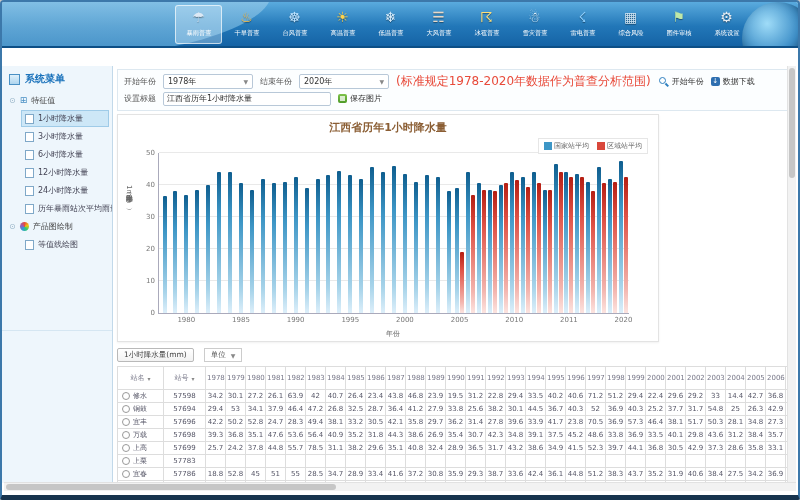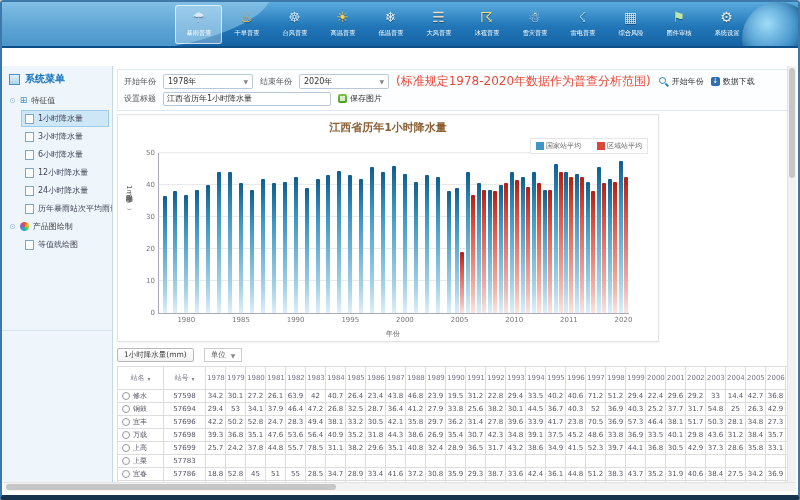--- a/index.html
+++ b/index.html
@@ -57,21 +57,21 @@
   .search-ico::after{content:"";position:absolute;left:7px;top:7.5px;width:4px;height:1.6px;background:#2f80c0;transform:rotate(45deg)}
   .dl-ico{display:inline-block;width:9px;height:9px;background:#2f6fb0;border-radius:2px;position:relative}
   .dl-ico::after{content:"↓";position:absolute;left:0;top:0;width:9px;height:9px;line-height:9px;text-align:center;color:#fff;font-size:7px}
   .img-ico{display:inline-block;width:9px;height:9px;background:linear-gradient(#7ec24a,#4e9a28);border-radius:2px;position:relative}
   .img-ico::after{content:"";position:absolute;left:2px;top:2px;width:5px;height:5px;background:rgba(255,255,255,.75)}
   .title-input{border:1px solid #b8c8d8;width:160px;height:12px;font-size:8px;padding:0 3px;color:#333;font-family:inherit;border-radius:2px}
 
   
   .chart-card{position:relative;margin:3px 4px 0 4px;width:540px;height:226px;border:1px solid #e3e3e3;background:#fff;box-shadow:0 1px 2px rgba(0,0,0,.06)}
   .chart-title{position:absolute;top:5px;left:0;width:100%;text-align:center;font-size:11px;font-weight:bold;color:#8b5e34}
-  .legend{position:absolute;top:23px;right:10px;border:1px solid #e6e6e6;background:#fff;display:flex;gap:16px;padding:2px 5px;font-size:7px;color:#666;z-index:5}
+  .legend{position:absolute;top:23px;right:10px;border:1px solid #e6e6e6;background:#fff;display:flex;gap:8px;padding:2px 5px;font-size:7px;color:#666;z-index:5}
   .leg-item{display:flex;align-items:center;gap:2px}
   .sw{width:8px;height:8px}
   .plot{position:absolute;left:40px;top:38px;width:470px;height:160px;border-left:1px solid #aab;border-bottom:1px solid #aab}
   .grid{position:absolute;left:0;width:100%;height:1px;background:#e9e9e9}
   .ytick{position:absolute;right:calc(100% + 4px);font-size:7px;color:#777;transform:translateY(50%)}
   .bar{position:absolute;bottom:0;border-radius:1px 1px 0 0}
   .bar-n{background:linear-gradient(180deg,#0f5e8f 0%,#3d96c6 30%,#a8d4ea 82%,#ddeffa 100%)}
   .bar-r{background:linear-gradient(180deg,#b51e12 0%,#e05448 30%,#f3b5ae 82%,#fce4e0 100%)}
   .xtick{position:absolute;top:calc(100% + 3px);font-size:7px;color:#777;transform:translateX(-50%)}
   .ylab{position:absolute;left:6px;top:70px;font-size:7px;color:#666;writing-mode:vertical-rl}

